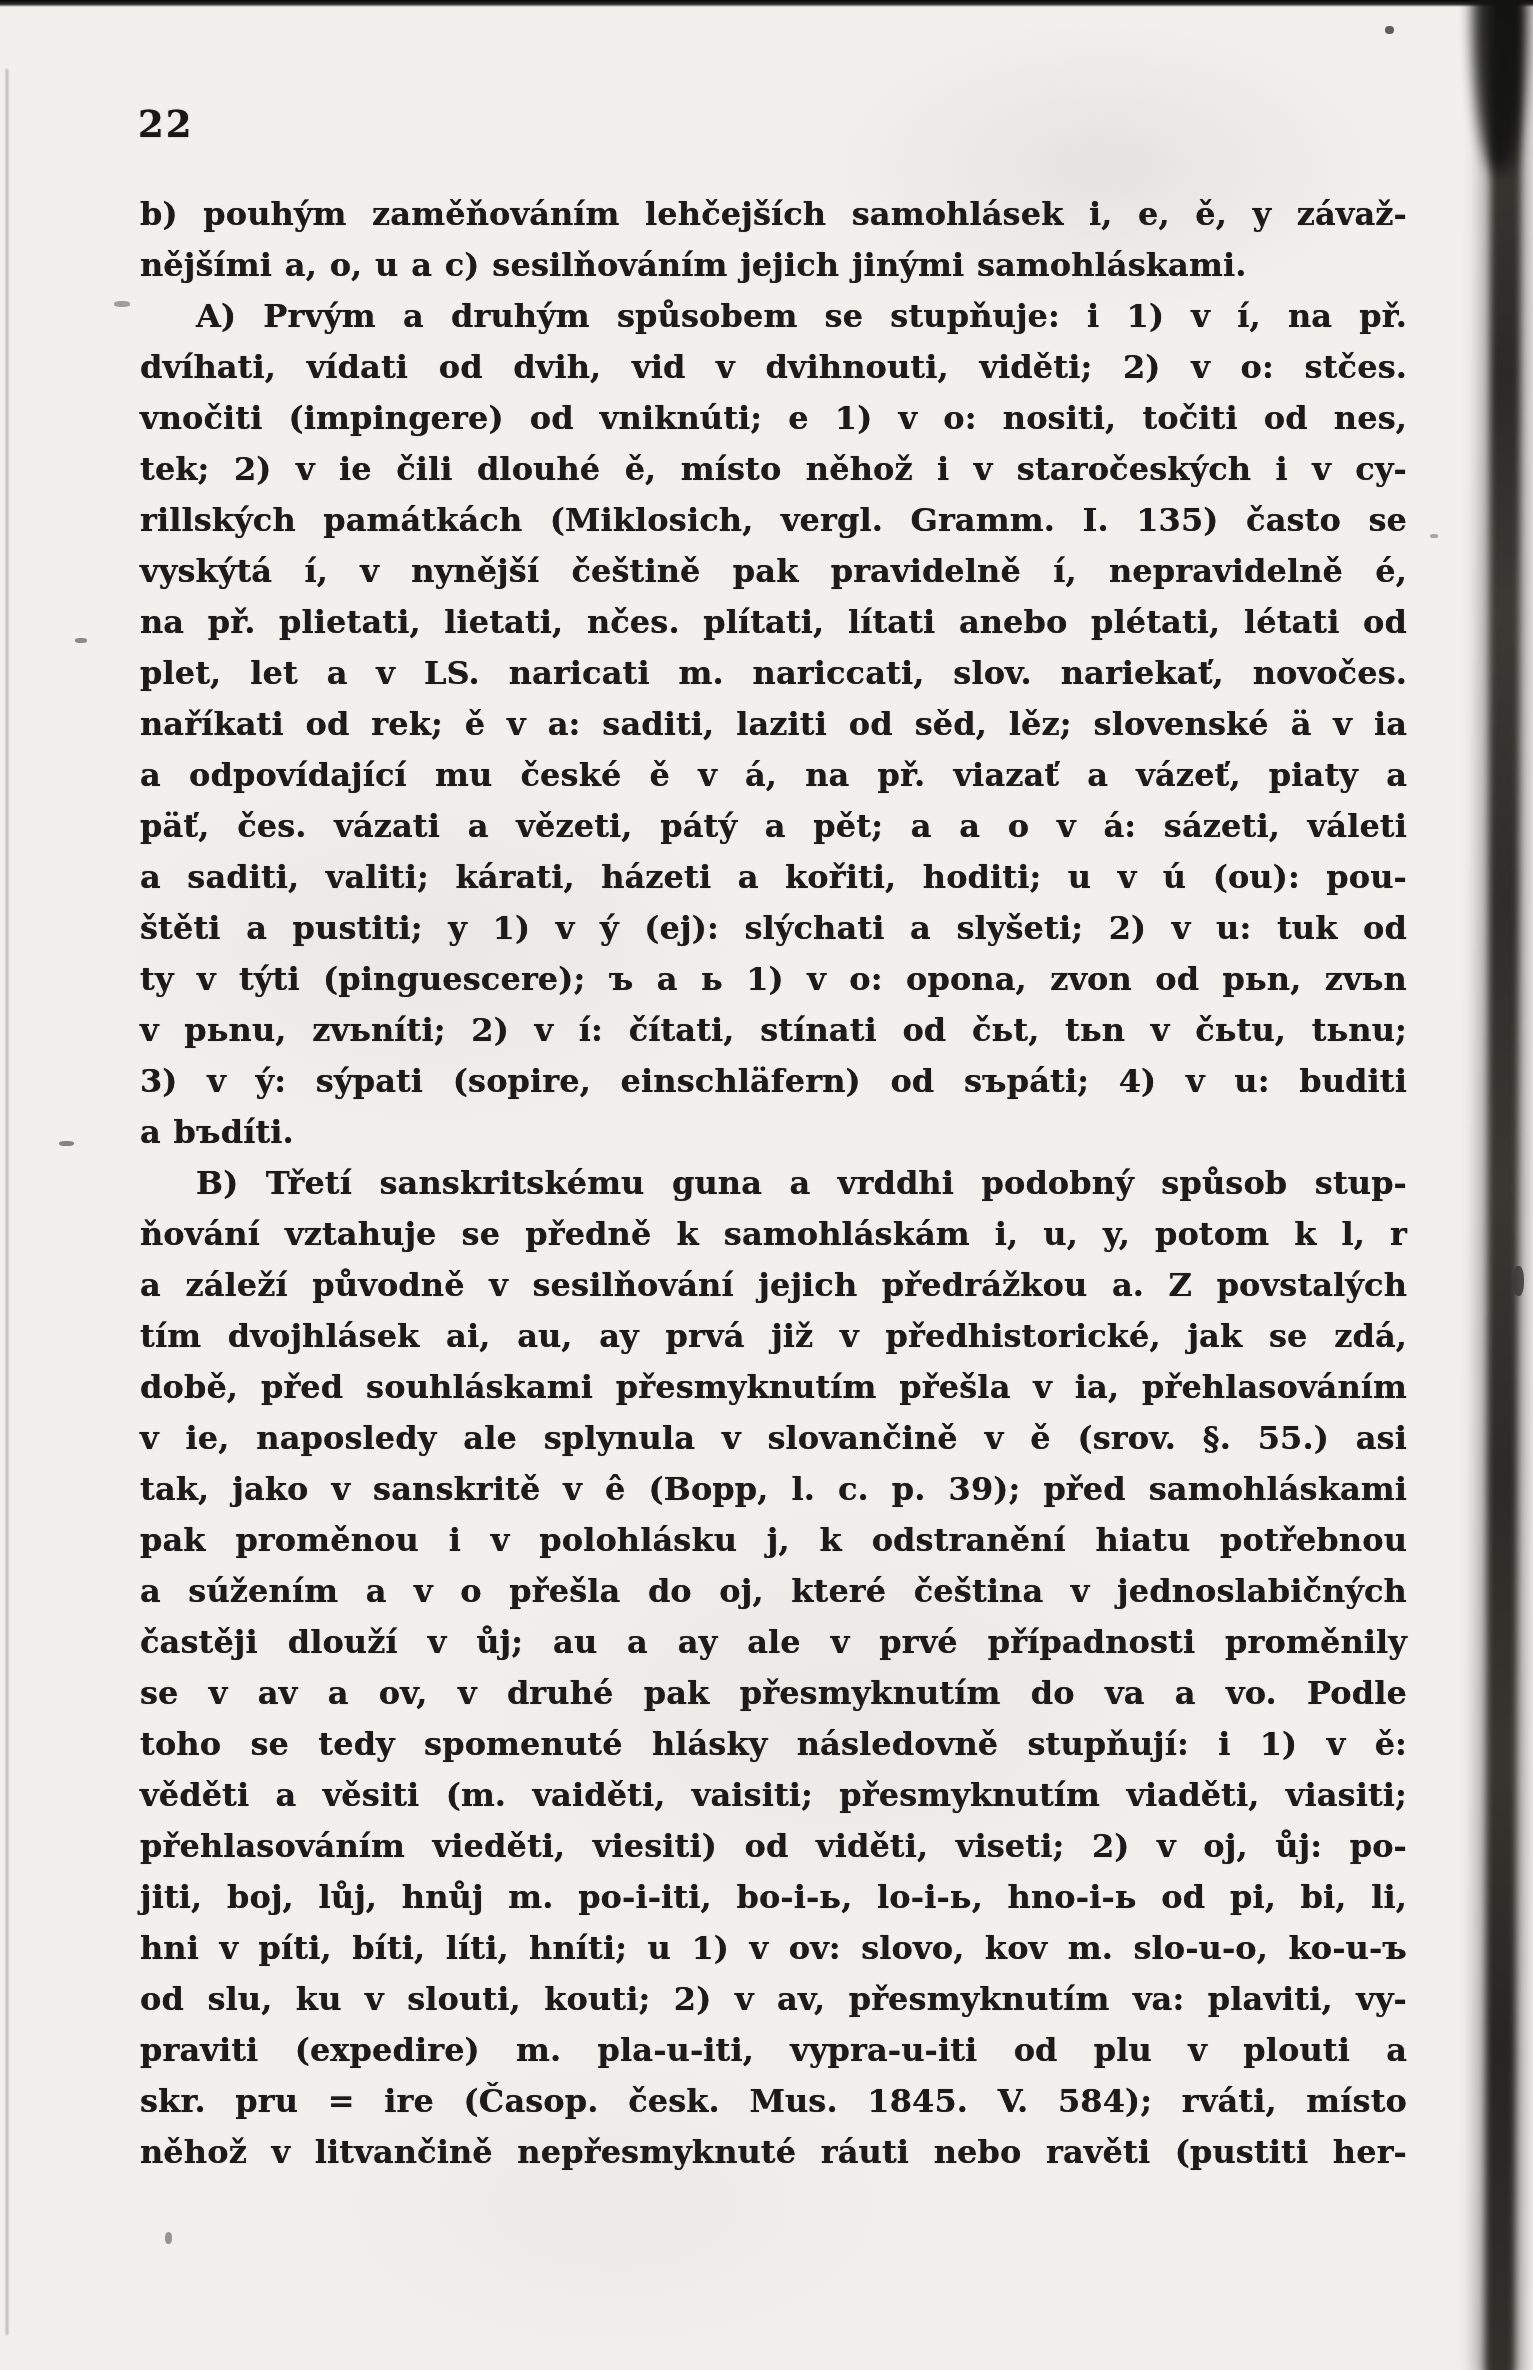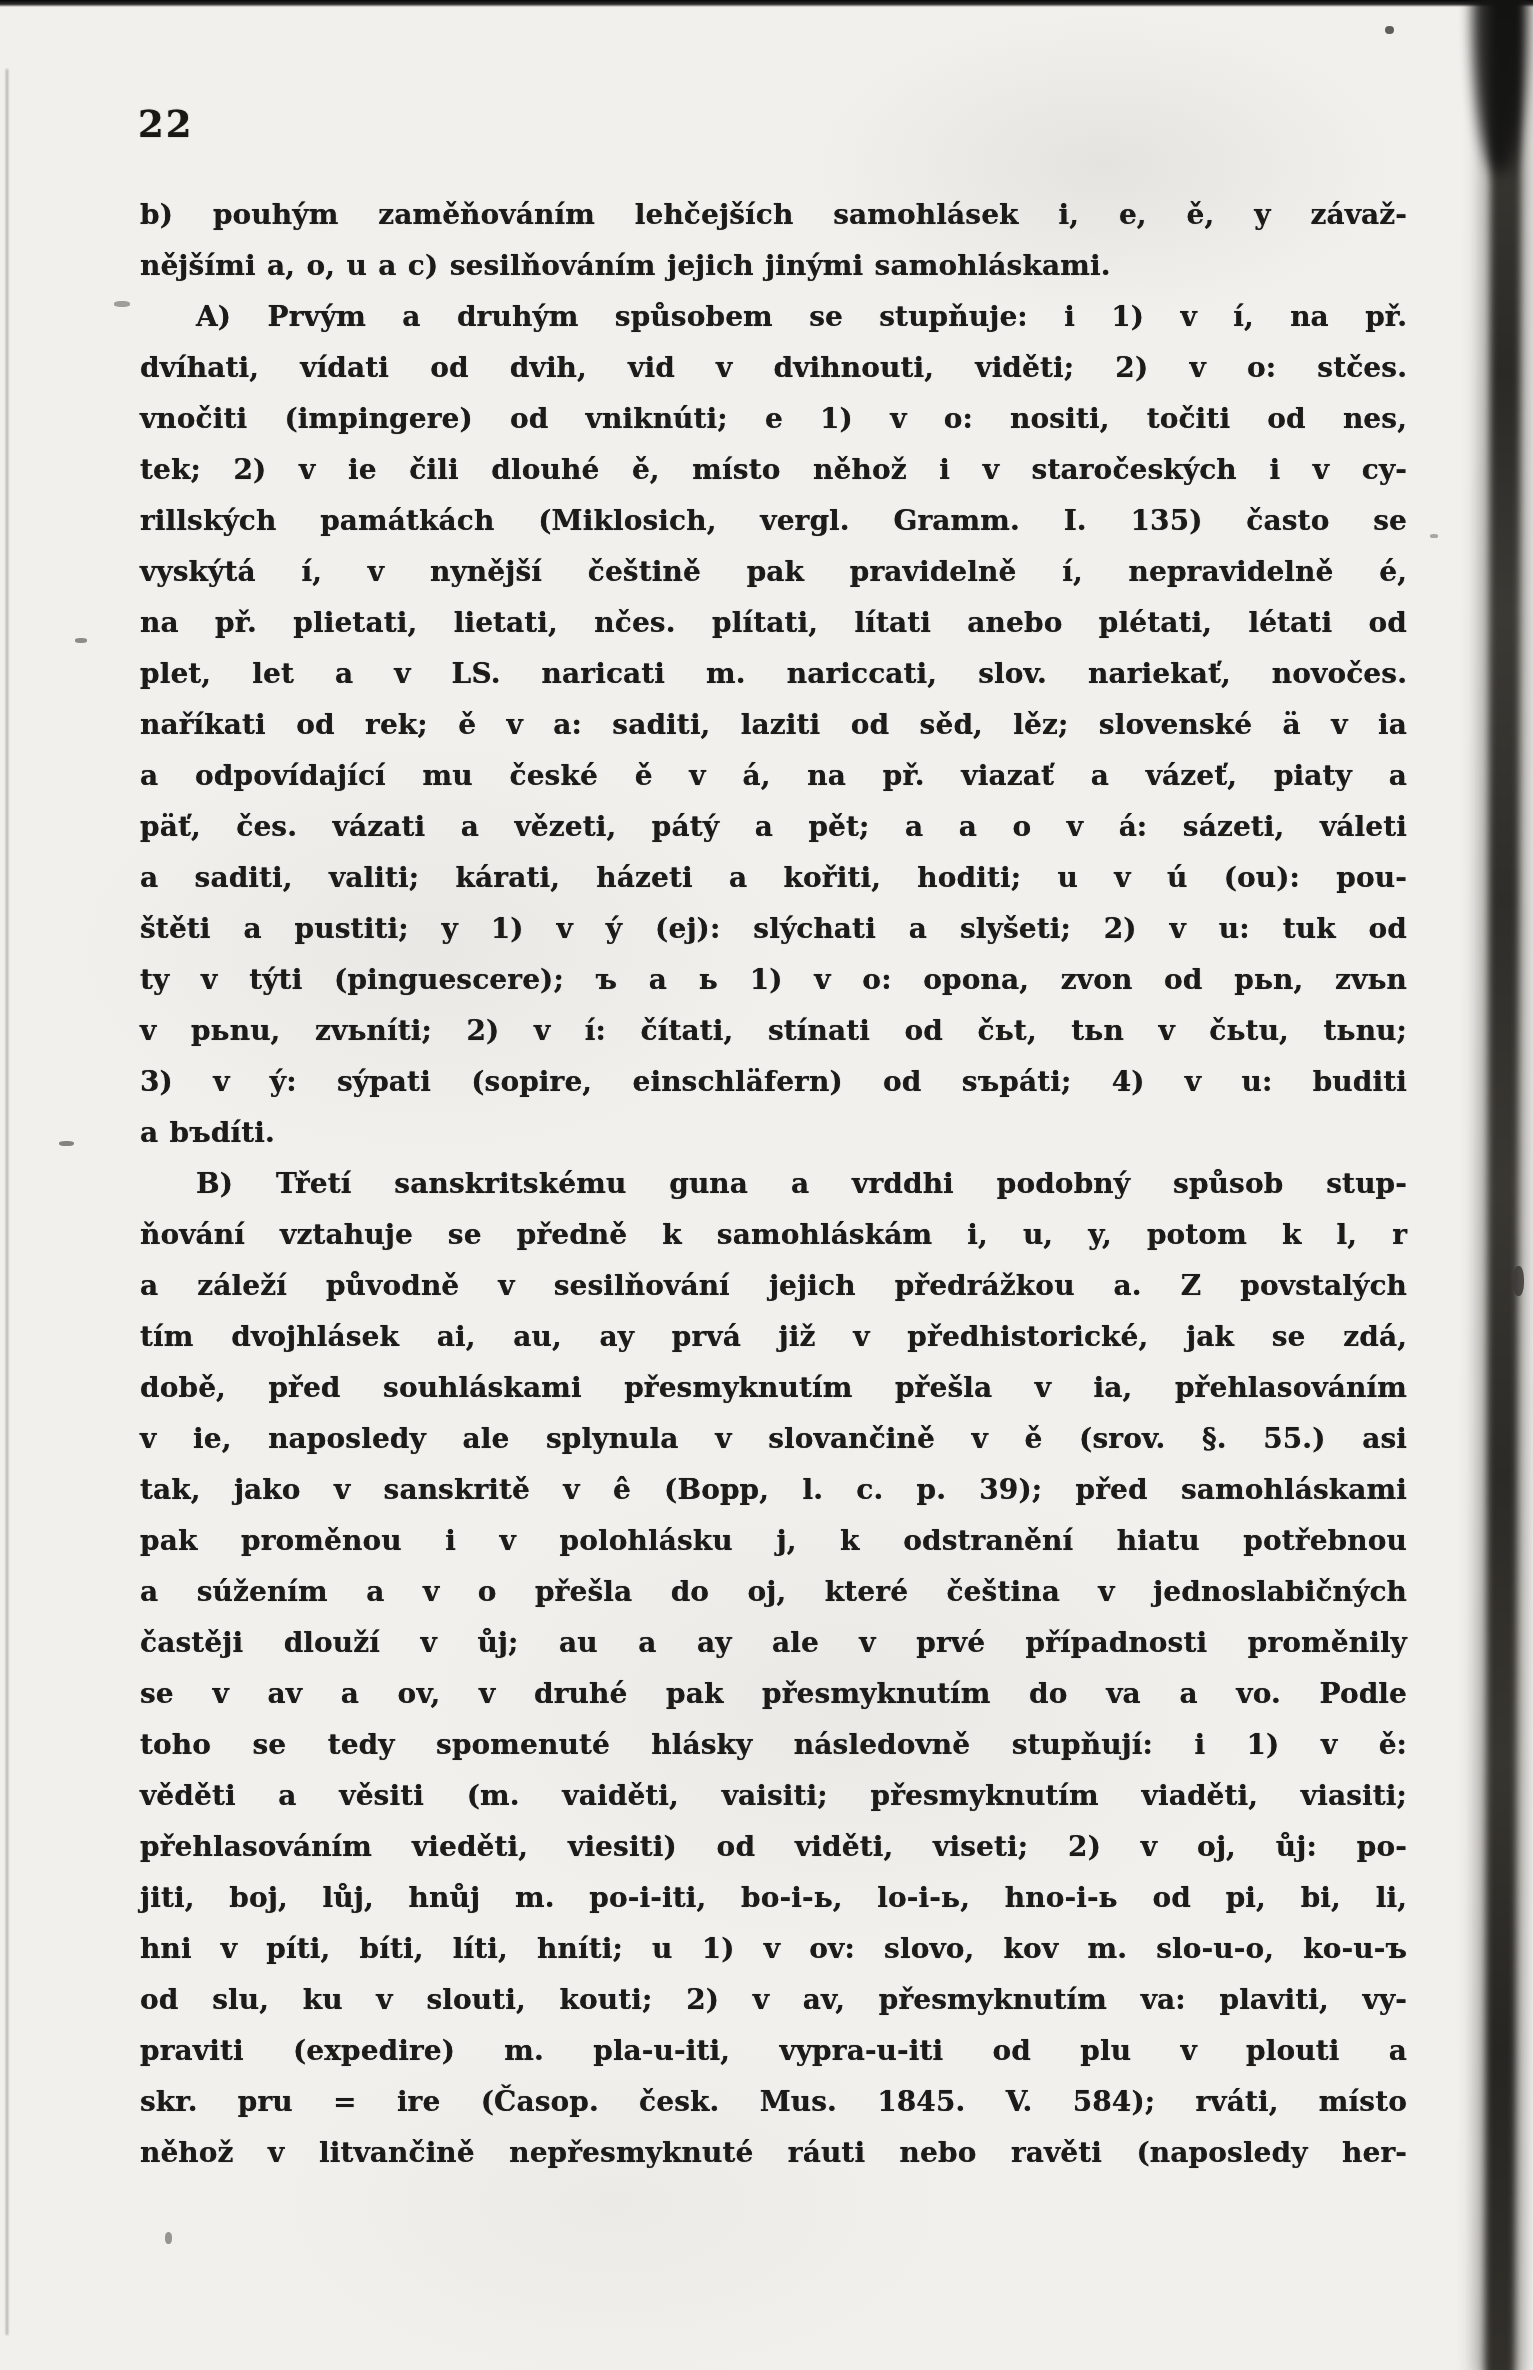--- a/index.html
+++ b/index.html
@@ -42,21 +42,21 @@
 
   .page-number {
     position:absolute; left:138px; top:102px;
     font-size:37px; font-weight:700; color:#191815;
     letter-spacing:2px;
     text-shadow:0 0 1px rgba(25,24,21,0.7);
     text-align:center;
   }
   .text-block {
     position:absolute; left:140px; top:189px; width:1267px;
-    font-size:28px; font-weight:700; line-height:51px;
+    font-size:32px; font-weight:700; line-height:51px;
     color:#1c1b19; letter-spacing:0.1px; word-spacing:1.5px;
     text-shadow:0 0 0.7px rgba(28,27,25,0.75);
   }
   .line { text-align:justify; text-align-last:justify; }
   .line.nojust { text-align-last:left; }
   .line.indent { text-indent:56px; }
 </style>
 </head>
 <body>
 
@@ -109,17 +109,17 @@
       <div class="line">častěji dlouží v ůj; au a ay ale v prvé případnosti proměnily</div>
       <div class="line">se v av a ov, v druhé pak přesmyknutím do va a vo. Podle</div>
       <div class="line">toho se tedy spomenuté hlásky následovně stupňují: i 1) v ě:</div>
       <div class="line">věděti a věsiti (m. vaiděti, vaisiti; přesmyknutím viaděti, viasiti;</div>
       <div class="line">přehlasováním vieděti, viesiti) od viděti, viseti; 2) v oj, ůj: po-</div>
       <div class="line">jiti, boj, lůj, hnůj m. po-i-iti, bo-i-ь, lo-i-ь, hno-i-ь od pi, bi, li,</div>
       <div class="line">hni v píti, bíti, líti, hníti; u 1) v ov: slovo, kov m. slo-u-o, ko-u-ъ</div>
       <div class="line">od slu, ku v slouti, kouti; 2) v av, přesmyknutím va: plaviti, vy-</div>
       <div class="line">praviti (expedire) m. pla-u-iti, vypra-u-iti od plu v plouti a</div>
       <div class="line">skr. pru = ire (Časop. česk. Mus. 1845. V. 584); rváti, místo</div>
-      <div class="line">něhož v litvančině nepřesmyknuté ráuti nebo ravěti (naposledy her-</div>
+      <div class="line">něhož v litvančině nepřesmyknuté ráuti nebo ravěti (pustiti her-</div>
     </div>
 
 </div>
 
 
 </body></html>

